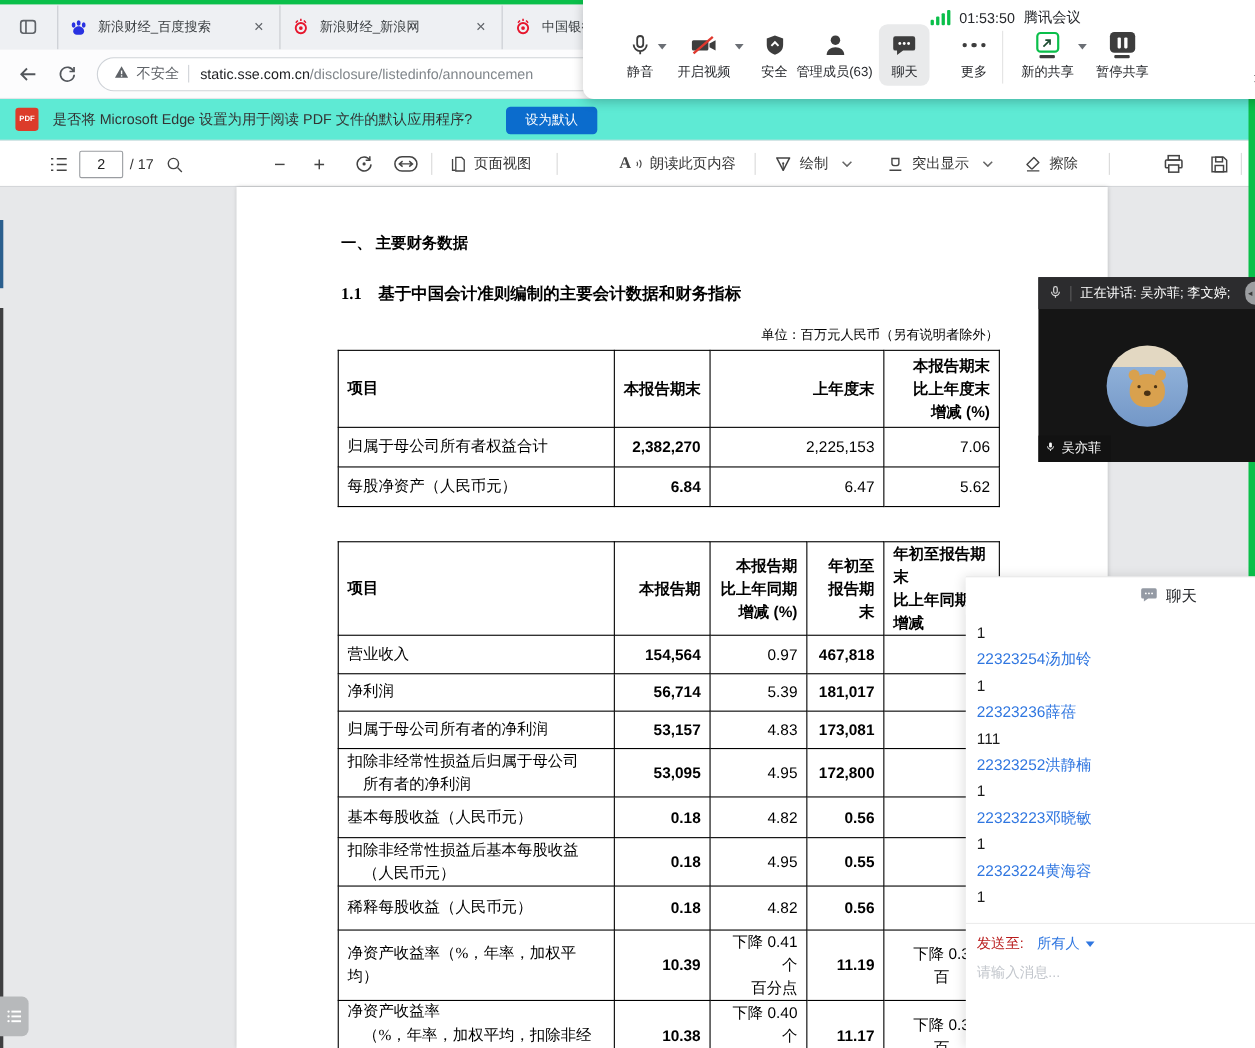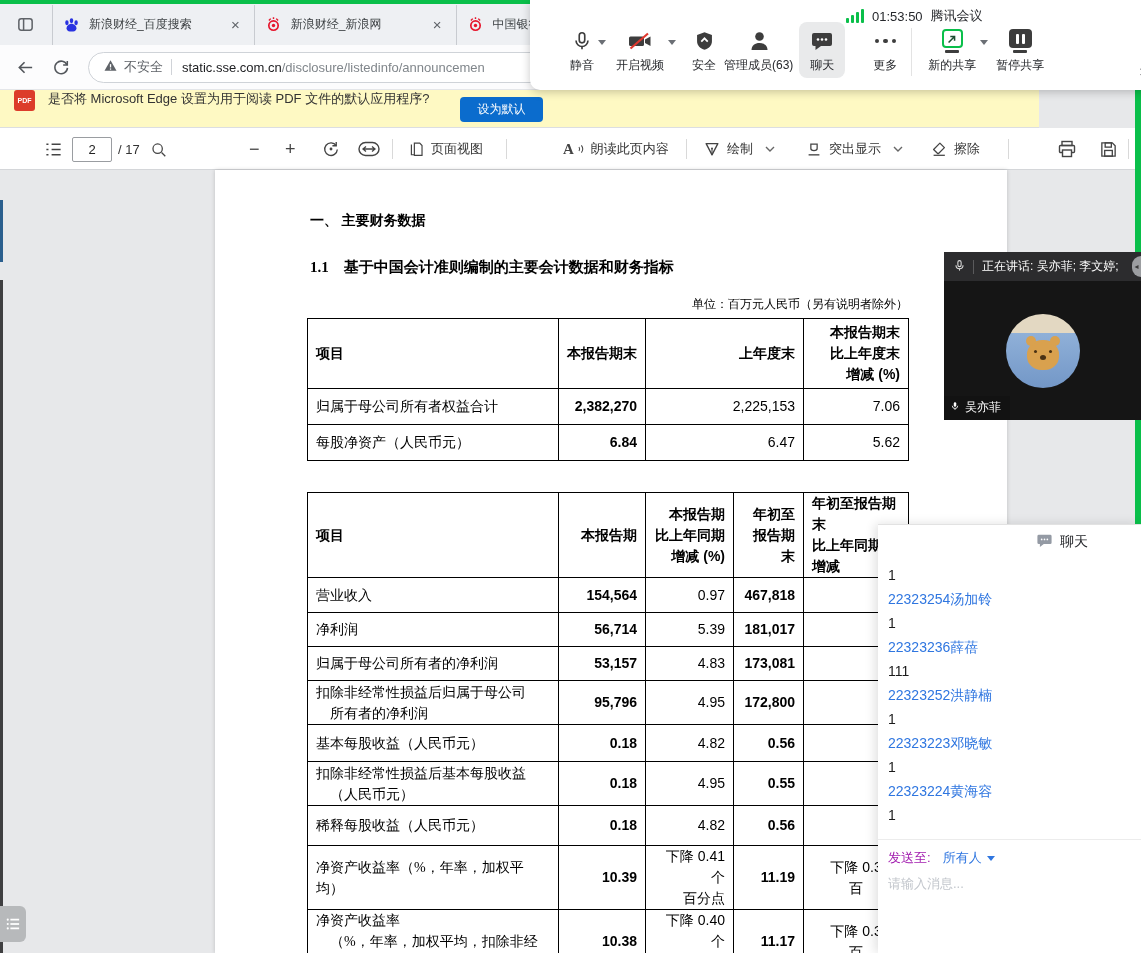--- a/index.html
+++ b/index.html
@@ -21,21 +21,21 @@
   .tab .t-close{font-size:15px;color:#5f6368;margin-left:10px;line-height:1;padding:1px 4px;border-radius:3px}
   .tab.cut{border-right:none}
   .addressbar{position:absolute;left:0;top:45px;width:1141px;height:45px;background:#fcfcfd;border-bottom:1px solid #e4e6e9;display:flex;align-items:center;z-index:1}
   .nav-ico{width:30px;height:30px;display:flex;align-items:center;justify-content:center;border-radius:50%}
   .url-pill{height:31px;width:760px;margin-left:12px;border:1px solid #cfd3d8;border-radius:16px;background:#fff;display:flex;align-items:center;padding:0 14px;font-size:13px}
   .sec-label{color:#5f6368;margin:0 8px 0 6px}
   .pill-div{width:1px;height:16px;background:#d0d3d8;margin-right:10px}
   .url-domain{color:#202124}
   .url-path{color:#80868b}
 
-  .notifbar{position:absolute;left:0;top:90px;width:1039px;height:38px;background:#fef9c3;border-bottom:1px solid #dcdee1;display:flex;align-items:flex-start;z-index:1}
+  .notifbar{position:absolute;left:0;top:90px;width:1141px;height:38px;background:#5eead4;border-bottom:1px solid #dcdee1;display:flex;align-items:center;z-index:1}
   .pdf-badge{width:21px;height:21px;background:#dc3c2a;border-radius:3px;color:#fff;font-size:7px;font-weight:bold;display:flex;align-items:center;justify-content:center;margin:0 13px 0 14px}
   .notif-text{font-size:13px;color:#333}
   .notif-btn{position:absolute;left:460px;top:7px;width:83px;height:25px;background:#0b6ccd;color:#fff;font-size:12px;border:none;border-radius:4px;display:flex;align-items:center;justify-content:center}
 
   .pdfbar{position:absolute;left:0;top:128px;width:1141px;height:42px;background:#fff;border-bottom:1px solid #d4d6d9;z-index:1;font-size:13px;color:#333}
   .pdfbar .it{position:absolute;top:0;height:42px;display:flex;align-items:center;gap:6px}
   .pg-box{width:40px;height:25px;border:1px solid #9a9da1;border-radius:2px;text-align:center;font-size:13px;color:#222;background:#fff}
   .v-div{width:1px;height:20px;background:#d9d9d9}
   .glyph{font-size:18px;color:#444;line-height:1}
   .ra-a{font-size:15px;color:#444;font-weight:bold;font-family:"Liberation Serif",serif}
@@ -113,21 +113,21 @@
 
   
   .chat{position:absolute;left:878px;top:524px;width:263px;height:429px;background:#fff;z-index:6;box-shadow:-3px 0 10px rgba(0,0,0,.12);border-top:1px solid #e2e2e2}
   .chat-header{height:34px;display:flex;align-items:center;padding-left:158px;gap:7px;font-size:14px;color:#26282c;background:#fff}
   .chat-msgs{padding:4px 0 0 10px}
   .chat-line{font-size:14px;line-height:24px;white-space:nowrap}
   .chat-line.text{color:#1b1b1b}
   .chat-line.sender{color:#2f76e0}
   .chat-footer{position:absolute;left:0;top:314px;width:100%;border-top:1px solid #ececec;padding:9px 10px 0}
   .send-row{display:flex;align-items:center;font-size:13px}
-  .send-label{color:#a21caf}
+  .send-label{color:#b91c1c}
   .send-value{color:#2f76e0;margin-left:12px}
   .send-caret{width:0;height:0;border-left:4px solid transparent;border-right:4px solid transparent;border-top:5px solid #2f76e0;margin-left:5px}
   .chat-input{border:none;outline:none;width:230px;margin-top:9px;font-size:13px;color:#737373}
   .chat-input::placeholder{color:#c2c6cc}
 </style>
 </head>
 <body>
 
 <div id="screen">
 
@@ -392,21 +392,21 @@
             <tr>
               <td>归属于母公司所有者的净利润</td>
               <td>53,157</td>
               <td>4.83</td>
               <td>173,081</td>
               <td></td>
             </tr>
             <tr>
               <td>扣除非经常性损益后归属于母公司
 　所有者的净利润</td>
-              <td>95,796</td>
+              <td>53,095</td>
               <td>4.95</td>
               <td>172,800</td>
               <td></td>
             </tr>
             <tr>
               <td>基本每股收益（人民币元）</td>
               <td>0.18</td>
               <td>4.82</td>
               <td>0.56</td>
               <td></td>

